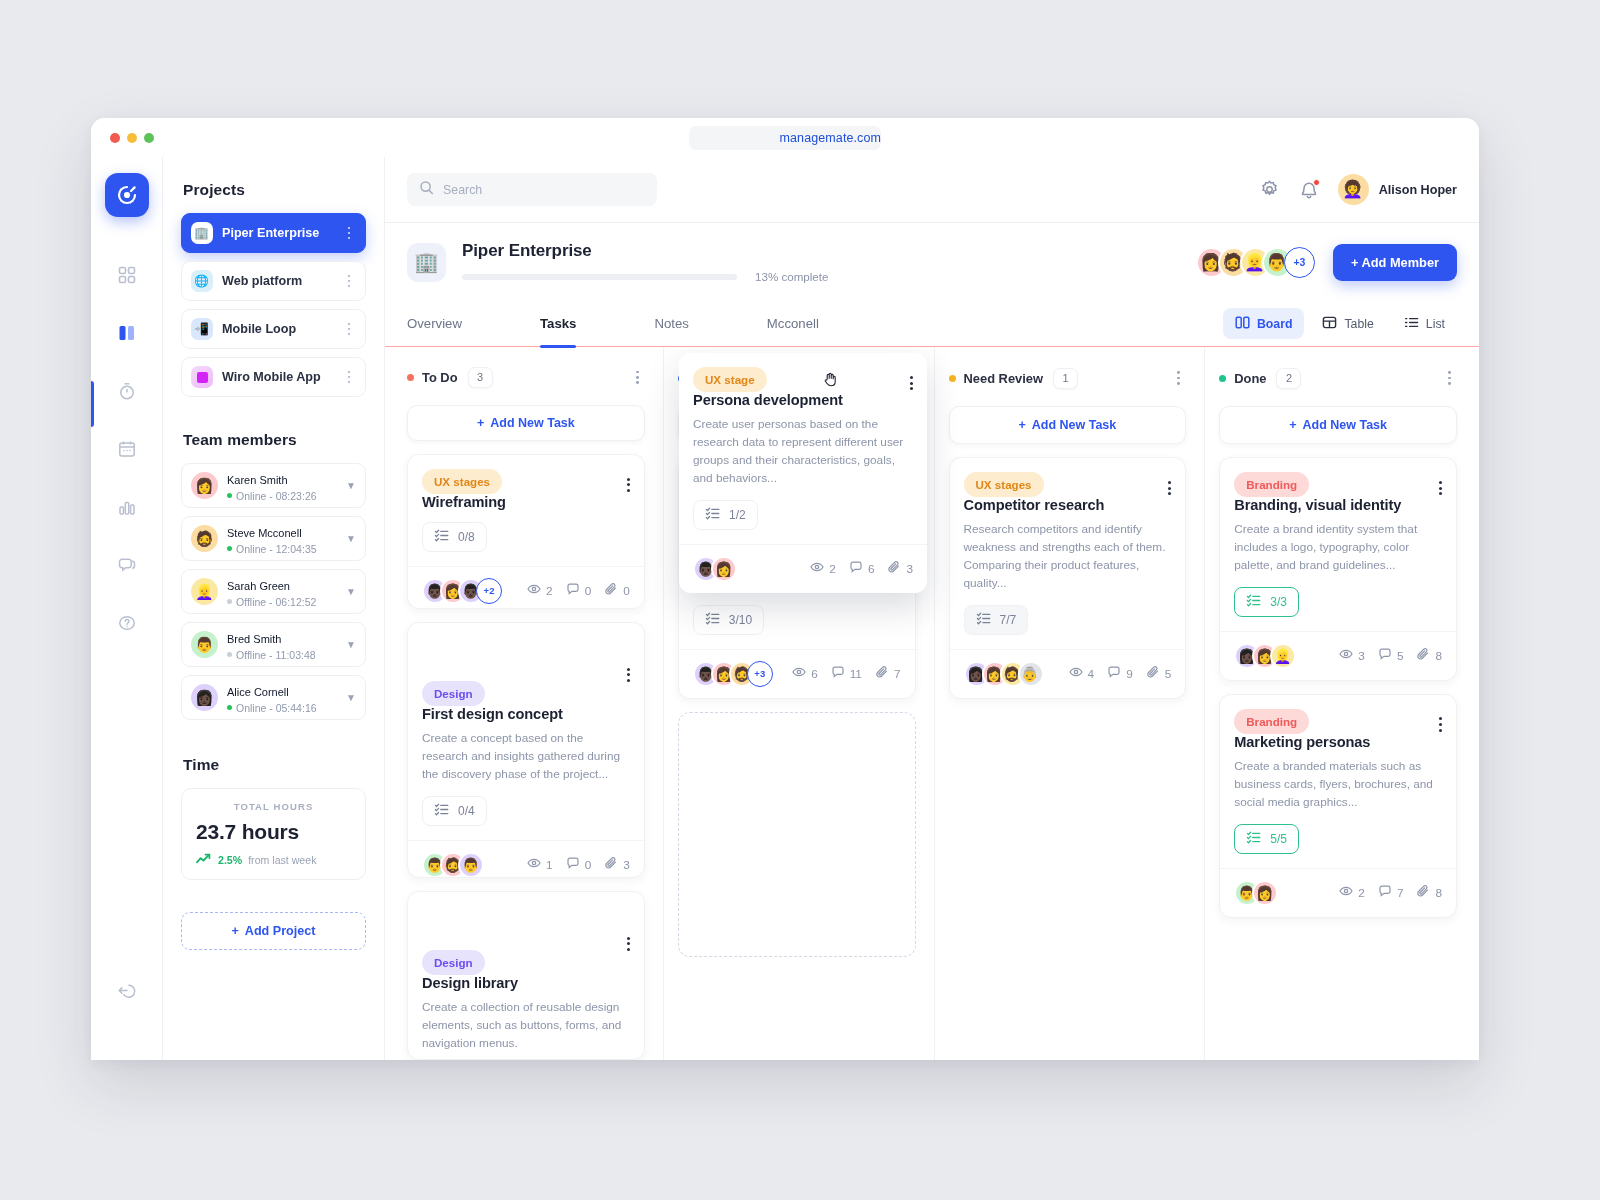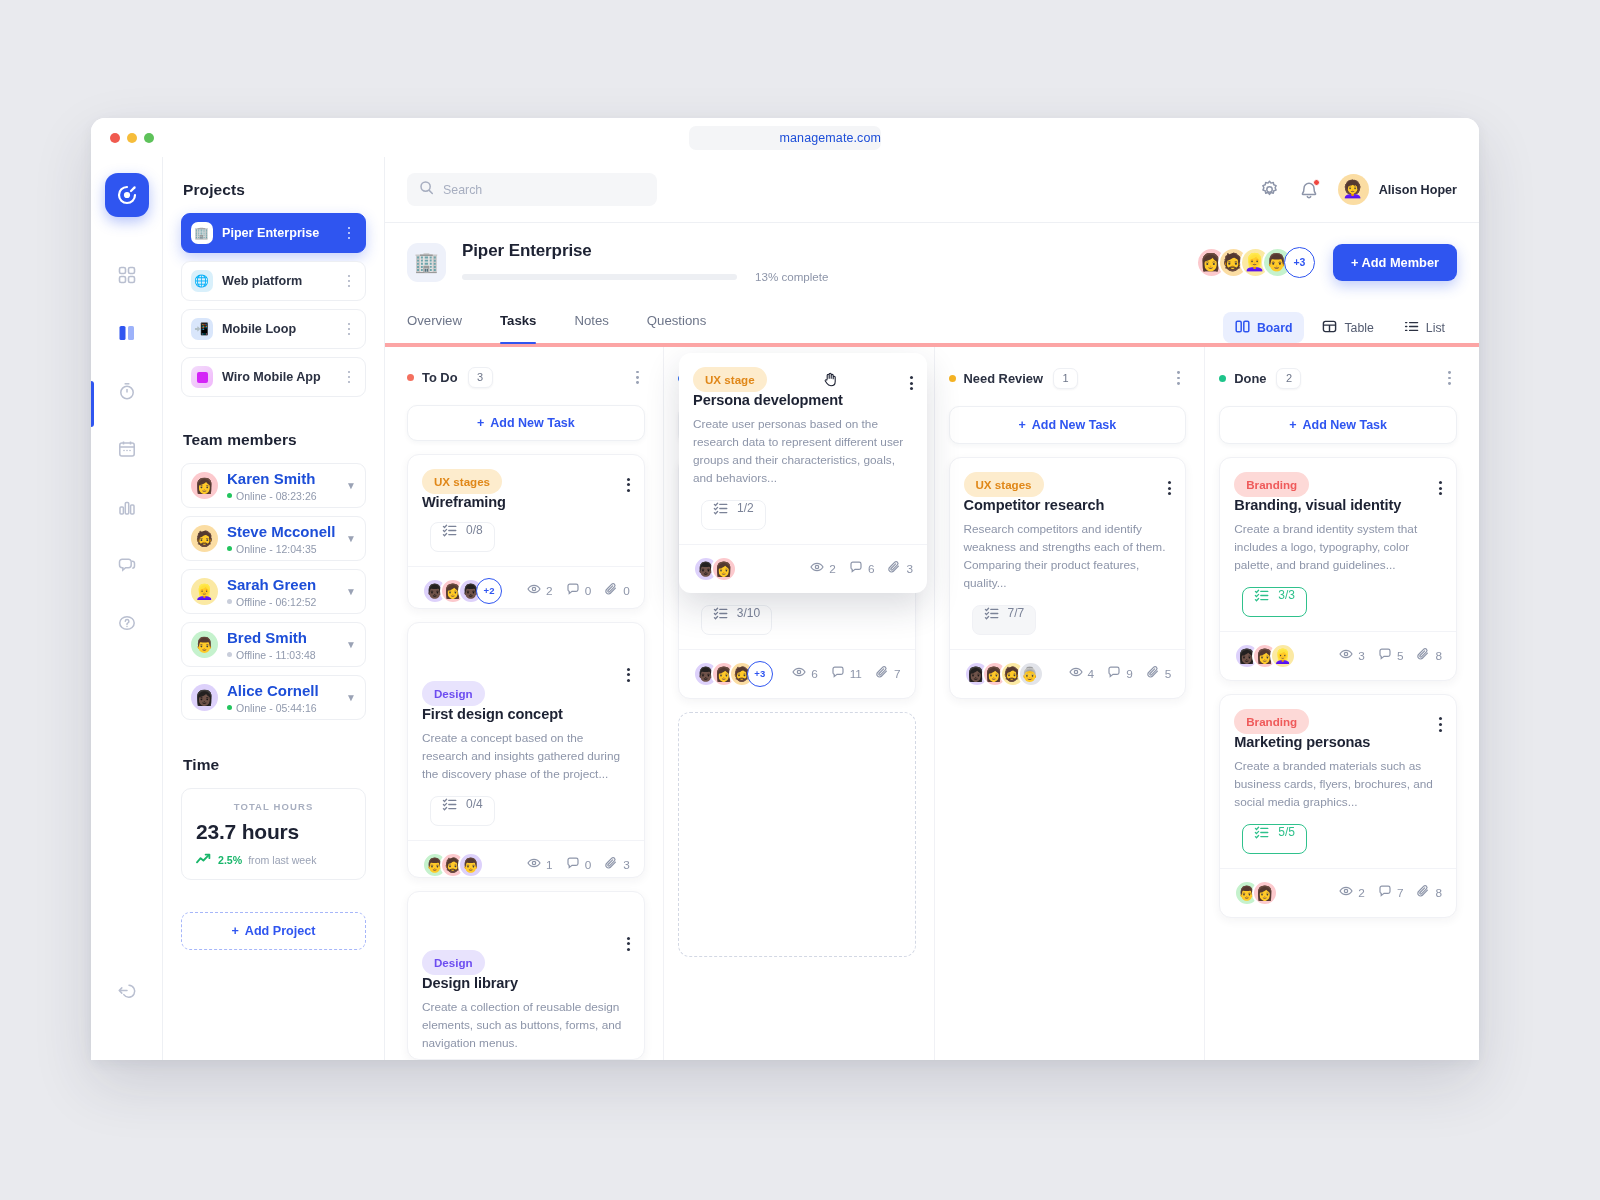--- a/index.html
+++ b/index.html
@@ -75,21 +75,21 @@
   .kebab i { width:2.6px; height:2.6px; border-radius:50%; background:#a6adbf; display:block;}
   .proj.active .kebab i { background:#dfe5ff; }
 
   .member {
     height:45px; border:1px solid #edeff3; border-radius:9px; background:#fff;
     display:flex; align-items:center; padding:0 9px; margin-bottom:8px; cursor:pointer;
   }
   .av { border-radius:50%; display:flex; align-items:center; justify-content:center; overflow:hidden; flex-shrink:0; }
   .member .av { width:27px; height:27px; font-size:15px; }
   .m-txt { flex:1; margin-left:9px; overflow:hidden;}
-  .m-name { font-size:15px; font-weight:700; color:#1d4ed8; white-space:nowrap;}
+  .m-name { font-size:11px; font-weight:400; color:#0f172a; white-space:nowrap;}
   .m-stat { font-size:10.5px; color:#9099ad; display:flex; align-items:center; gap:4px; margin-top:2px; white-space:nowrap;}
   .m-stat .pip { width:5px; height:5px; border-radius:50%; background:#22c55e; display:inline-block;}
   .m-stat.off .pip { background:#c9cedb; }
   .chev { color:#9aa2b5; font-size:10px; flex-shrink:0;}
 
   .time-card {
     border:1px solid #edeff3; border-radius:10px; background:#fff; padding:12px 14px 13px 14px;
   }
   .th-lbl { font-size:9.5px; letter-spacing:1.1px; color:#a8afc0; font-weight:600;text-align:center;}
   .th-val { font-size:21px; font-weight:700; color:#1d2233; margin-top:8px; letter-spacing:-.2px;}
@@ -138,21 +138,21 @@
     margin-left:-9px; display:flex; align-items:center; justify-content:center;
     font-size:10.5px; font-weight:700; color:#2f55f0;
   }
   .btn-primary {
     height:37px; padding:0 18px; border-radius:9px; background:#2f55f0; color:#fff;
     font-size:12.8px; font-weight:700; display:flex; align-items:center; gap:7px;
     cursor:pointer; border:0; font-family:inherit;
     box-shadow:0 5px 14px rgba(47,85,240,.3);
   }
 
-  .tabsbar { height:46px; display:flex; align-items:flex-end; padding:0 22px; border-bottom:4px solid #fca5a5; flex-shrink:0;}
+  .tabsbar { height:46px; display:flex; align-items:center; padding:0 22px; border-bottom:1px solid #fca5a5; flex-shrink:0;gap:40px;}
   .tab { font-size:13.2px; color:#6d7589; margin-right:38px; cursor:pointer; position:relative; height:46px; display:flex; align-items:center;}
   .tab.active { color:#1d2233; font-weight:700;}
   .tab.active:after { content:''; position:absolute; left:0; right:0; bottom:-1px; height:2.5px; background:#2f55f0; border-radius:2px;}
   .views { margin-left:auto; display:flex; align-items:center; gap:6px;}
   .view {
     height:31px; padding:0 12px; border-radius:8px; display:flex; align-items:center; gap:7px;
     font-size:12.3px; color:#535b70; cursor:pointer;
   }
   .view.active { background:#eaeffe; color:#2f55f0; font-weight:700;}
 
@@ -190,23 +190,23 @@
     font-size:11.6px; font-weight:700;
   }
   .chip.ux { background:#fdeccd; color:#e08718;}
   .chip.design { background:#e8e3fd; color:#6d4df0;margin-top:44px;}
   .chip.branding { background:#fdd9d7; color:#ef5a5a;}
   .card-kebab { margin-left:auto; display:flex; flex-direction:column; gap:2.8px; padding-top:7px; cursor:pointer;}
   .card-kebab i { width:3px; height:3px; border-radius:50%; background:#2b3142;}
   .card-title { font-size:14.6px; font-weight:700; color:#1d2233; letter-spacing:-.1px;}
   .card-desc { font-size:11.8px; line-height:1.52; color:#8d95a9; margin-top:8px;}
   .subtask {
-    margin-top:12px; margin-bottom:14px; display:inline-flex; align-items:flex-start; gap:9px;
+    margin-top:12px; margin-bottom:14px; display:inline-flex; align-items:center; gap:9px;
     height:30px; padding:0 11px; border-radius:8px; border:1px solid #eef0f4; background:#fff;
-    font-size:12px; color:#7b8398;margin-left:8px;
+    font-size:12px; color:#7b8398;
   }
   .subtask.done { border-color:#2fc18c; color:#2fc18c; }
   .card-foot {
     border-top:1px solid #f2f3f7; padding:11px 14px; display:flex; align-items:center;
   }
   .card-foot .stack .av { width:26px; height:26px; font-size:14px; border:2px solid #fff; margin-left:-8px;}
   .card-foot .stack .av:first-child { margin-left:0;}
   .card-foot .more {
     width:26px; height:26px; border-radius:50%; background:#fff; border:1.3px solid #2f55f0;
     margin-left:-8px; display:flex; align-items:center; justify-content:center;
@@ -490,21 +490,21 @@
               <span class="more">+3</span>
             </span>
             <button class="btn-primary">+ Add Member</button>
           </span>
         </div>
 
         <div class="tabsbar">
           <span class="tab">Overview</span>
           <span class="tab active">Tasks</span>
           <span class="tab">Notes</span>
-          <span class="tab">Questions</span>
+          <span class="tab">Mcconell</span>
           <span class="views">
             <span class="view active">
               <span>
                 <svg width="15" height="15" viewBox="0 0 15 15">
                     <rect x="1.2" y="2.2" width="5" height="10.6" rx="1.3" fill="none" stroke="#2f55f0" stroke-width="1.5"></rect>
                     <rect x="8.8" y="2.2" width="5" height="10.6" rx="1.3" fill="none" stroke="#2f55f0" stroke-width="1.5"></rect>
                   </svg>
               </span>
               <span>Board</span>
             </span>

